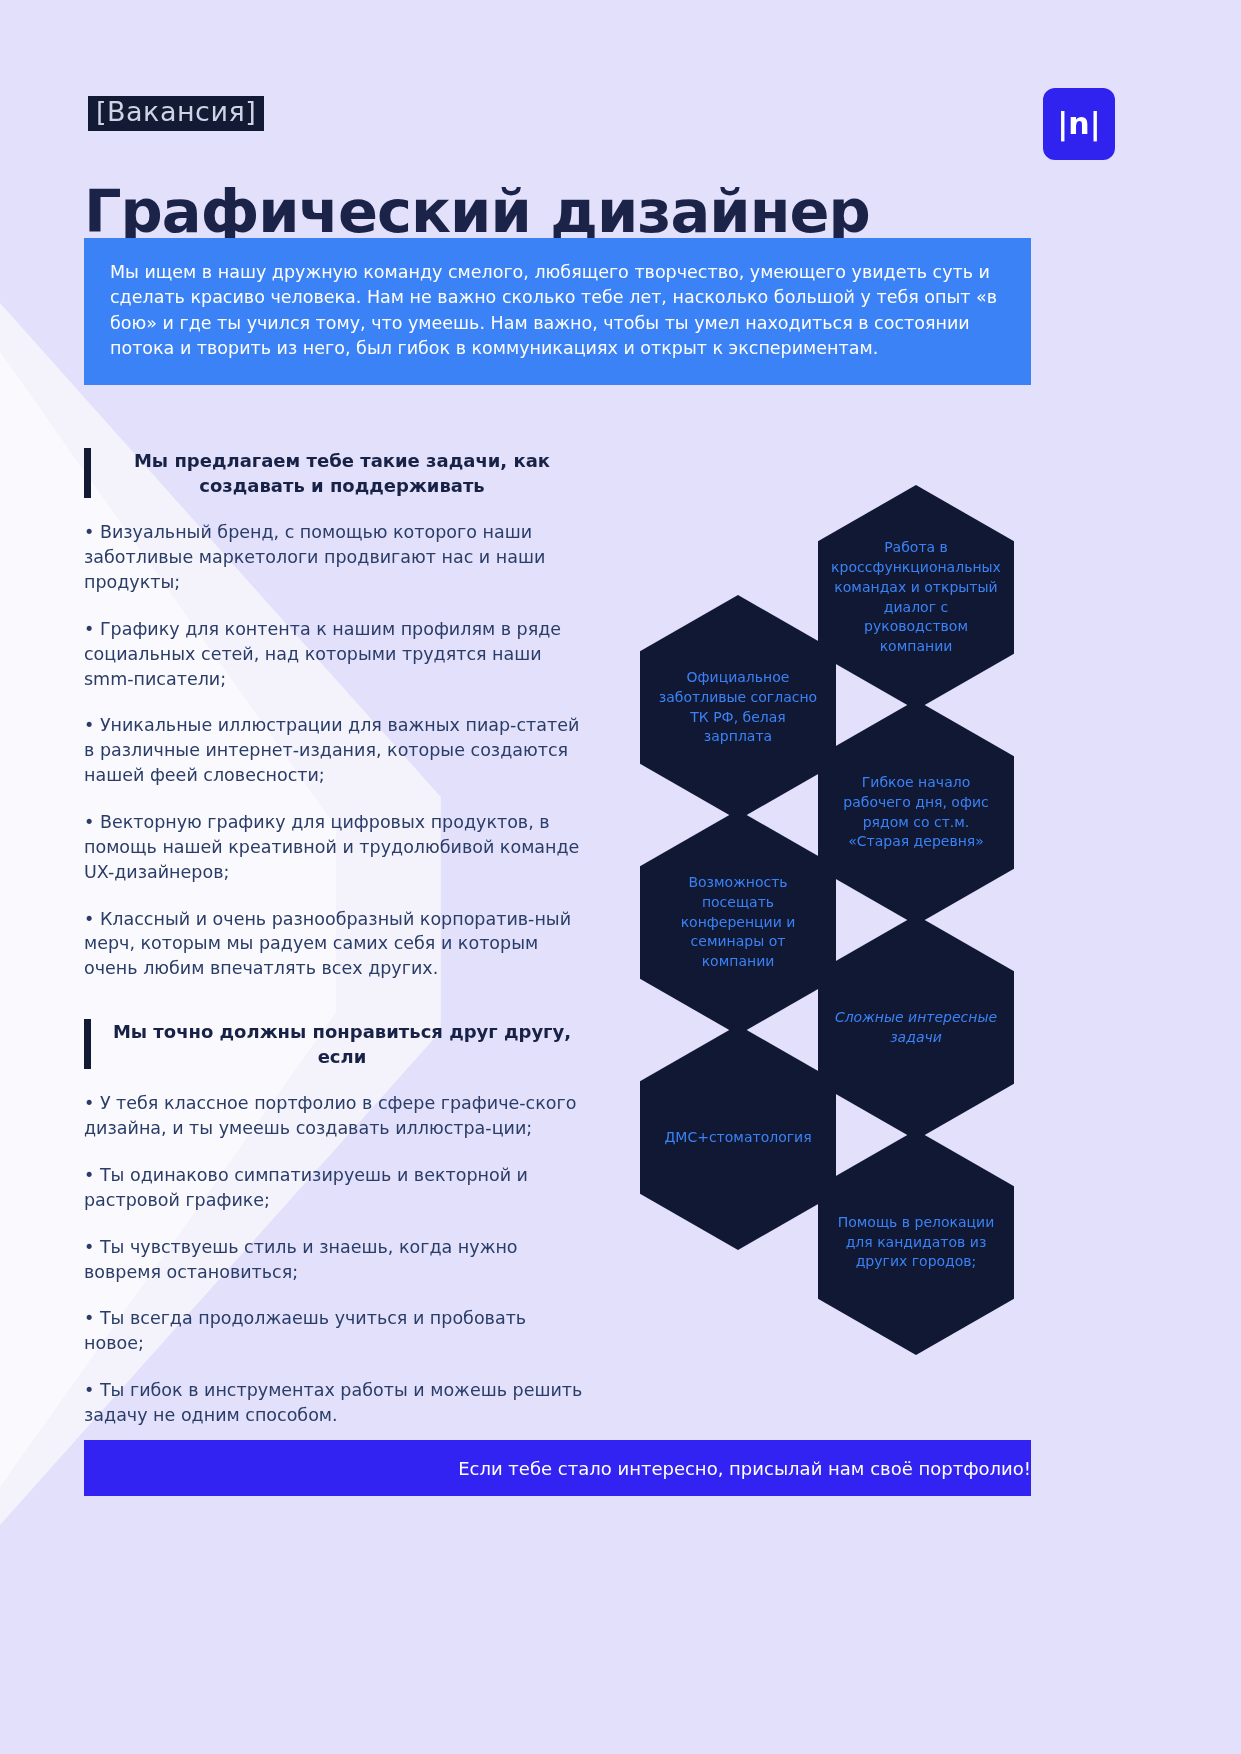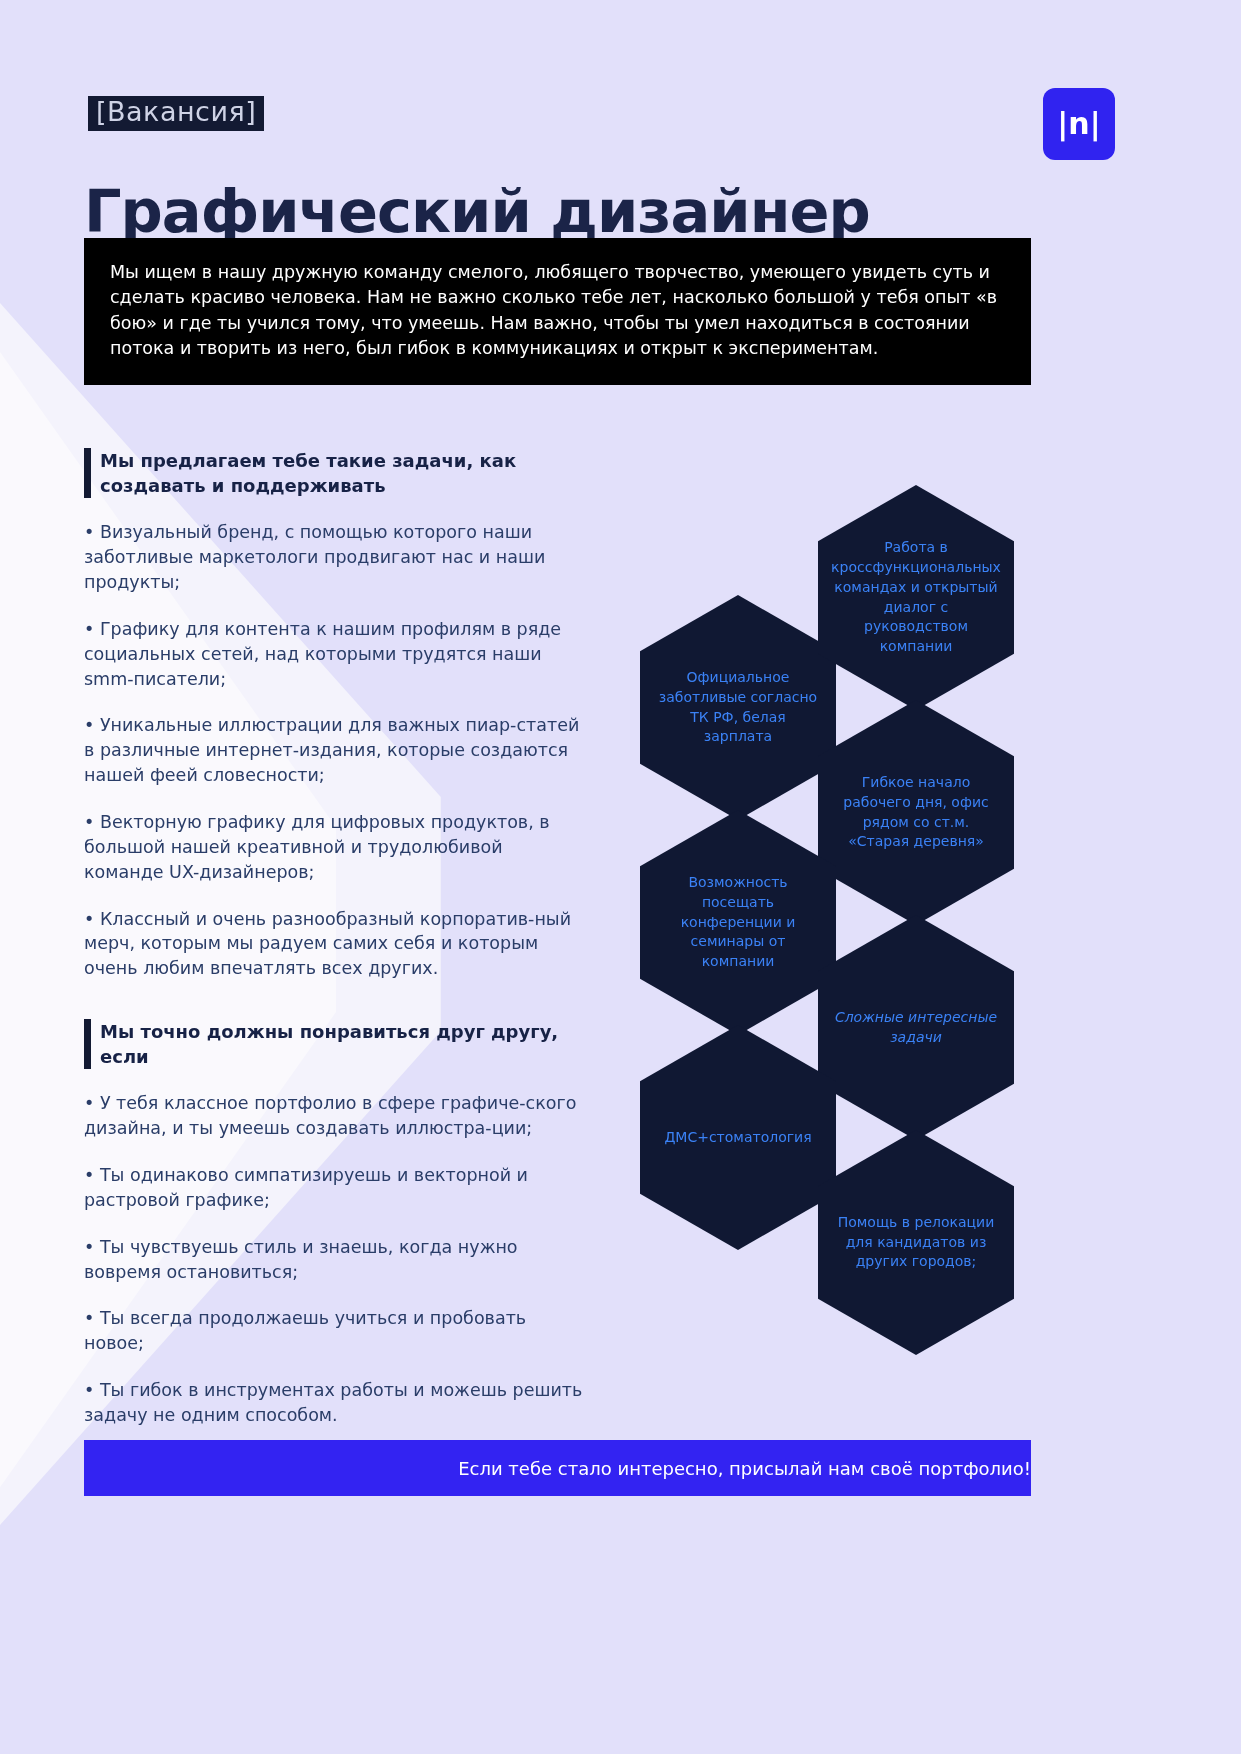--- a/index.html
+++ b/index.html
@@ -45,35 +45,35 @@
     width:72px;height:72px;border-radius:12px;
     background:#3023f0;
     display:flex;align-items:center;justify-content:center;
     color:#ffffff;font-size:30px;font-weight:bold;line-height:1;
   }
 
   
   .intro{
     position:absolute;left:84px;top:238px;
     width:947px;height:147px;
-    background:#000000;color:#ffffff;
+    background:#3b82f6;color:#ffffff;
     padding:22px 26px 0 26px;
     box-sizing:border-box;
     font-size:17.5px;line-height:1.45;
     overflow:hidden;
   }
 
   
   .left{
     position:absolute;left:84px;top:448px;width:500px;
   }
   .sect-head{
     color:#172246;font-weight:bold;font-size:18px;
     line-height:1.4;margin:0 0 22px 0;
-    border-left:7px solid #131a33;padding-left:9px;
+    border-left:7px solid #131a33;padding-left:9px;text-align:center;
   }
   .sect-head.second{margin-top:38px;}
   .bullet{
     color:#2a3d68;font-size:17.5px;line-height:1.42;
     margin:8px 0 22px 0;
   }
 
   
   .hexes{position:absolute;left:615px;top:470px;width:420px;height:890px;}
   .hex{
@@ -121,21 +121,21 @@
   <div class="logo">|n|</div>
 
   <div class="intro">Мы ищем в нашу дружную команду смелого, любящего творчество, умеющего увидеть суть и сделать красиво человека. Нам не важно сколько тебе лет, насколько большой у тебя опыт «в бою» и где ты учился тому, что умеешь. Нам важно, чтобы ты умел находиться в состоянии потока и творить из него, был гибок в коммуникациях и открыт к экспериментам.</div>
 
   <div class="left">
 
     <div class="sect-head">Мы предлагаем тебе такие задачи, как создавать и поддерживать</div>
     <p class="bullet">• Визуальный бренд, с помощью которого наши заботливые маркетологи продвигают нас и наши продукты;</p>
     <p class="bullet">• Графику для контента к нашим профилям в ряде социальных сетей, над которыми трудятся наши smm-писатели;</p>
     <p class="bullet">• Уникальные иллюстрации для важных пиар-статей в различные интернет-издания, которые создаются нашей феей словесности;</p>
-    <p class="bullet">• Векторную графику для цифровых продуктов, в большой нашей креативной и трудолюбивой команде UX-дизайнеров;</p>
+    <p class="bullet">• Векторную графику для цифровых продуктов, в помощь нашей креативной и трудолюбивой команде UX-дизайнеров;</p>
     <p class="bullet">• Классный и очень разнообразный корпоратив-ный мерч, которым мы радуем самих себя и которым очень любим впечатлять всех других.</p>
 
     <div class="sect-head second">Мы точно должны понравиться друг другу, если</div>
     <p class="bullet">• У тебя классное портфолио в сфере графиче-ского дизайна, и ты умеешь создавать иллюстра-ции;</p>
     <p class="bullet">• Ты одинаково симпатизируешь и векторной и растровой графике;</p>
     <p class="bullet">• Ты чувствуешь стиль и знаешь, когда нужно вовремя остановиться;</p>
     <p class="bullet">• Ты всегда продолжаешь учиться и пробовать новое;</p>
     <p class="bullet">• Ты гибок в инструментах работы и можешь решить задачу не одним способом.</p>
   </div>
 

